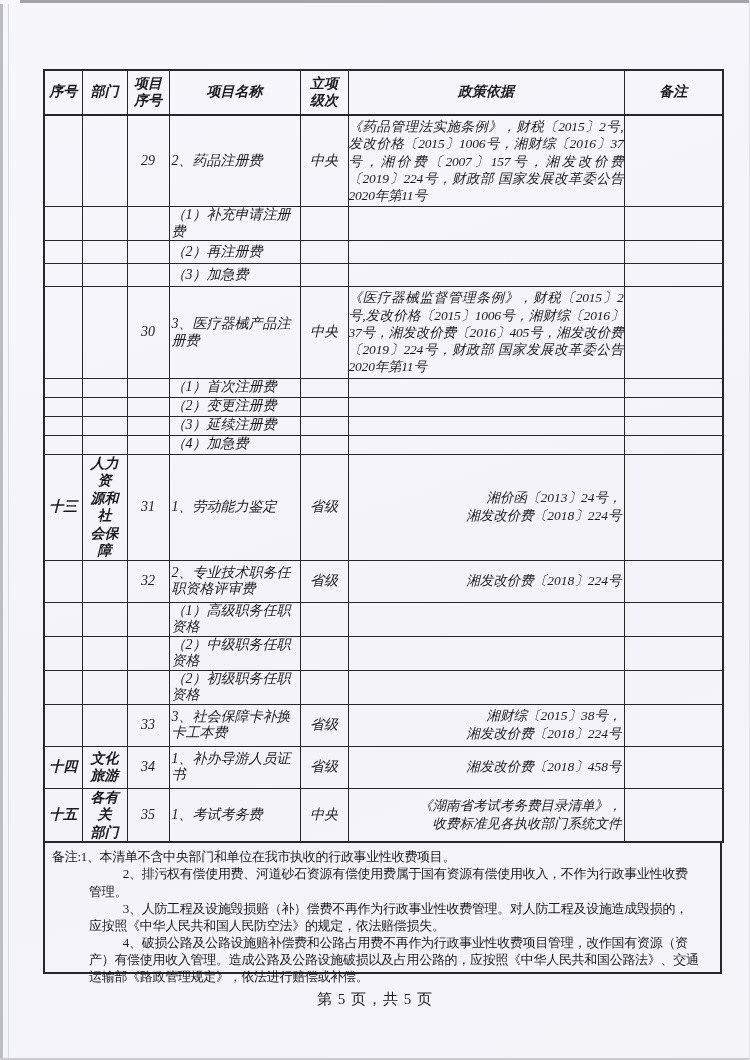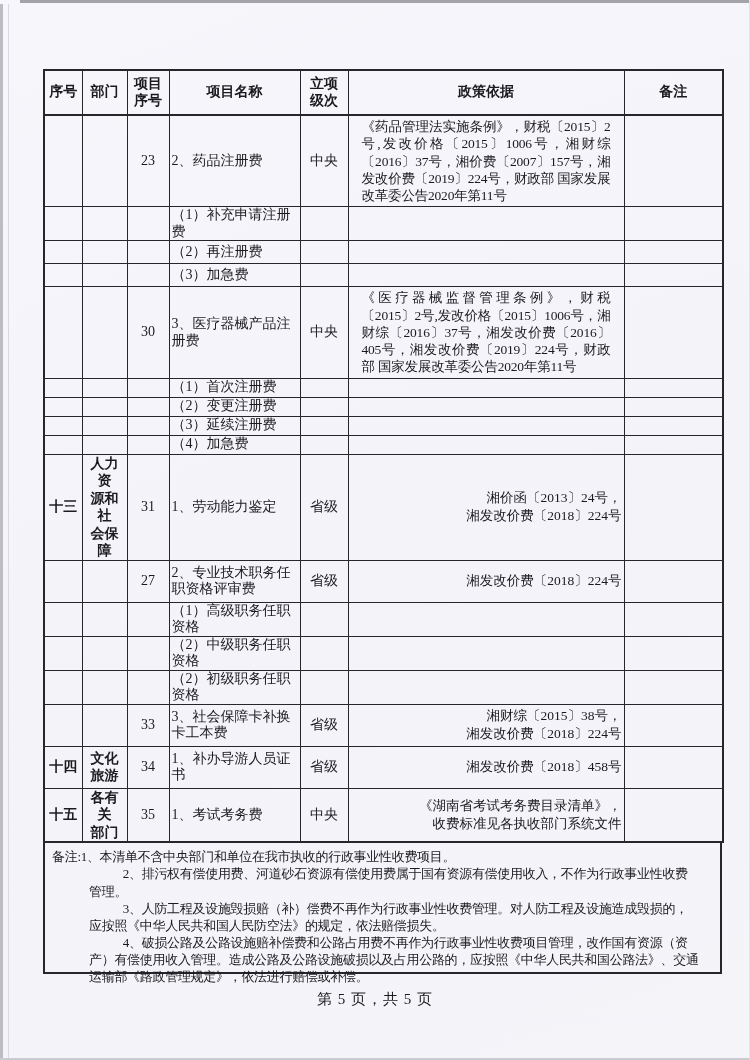--- a/index.html
+++ b/index.html
@@ -29,20 +29,21 @@
     top: 69px;
     width: 679px;
   }
   table.fee {
     width: 679px;
     table-layout: fixed;
     border-collapse: collapse;
     border: 2px solid #26262b;
     font-size: 14px;
     line-height: 1.2;
+    font-style: italic;
   }
   table.fee th, table.fee td {
     border: 1px solid #26262b;
     padding: 0 2px;
     vertical-align: middle;
     overflow: hidden;
   }
   table.fee thead tr { height: 45px; }
   table.fee th {
     font-weight: bold;
@@ -53,21 +54,21 @@
   }
   td.c-seq  { text-align: center; font-weight: bold; }
   td.c-dept { text-align: center; font-weight: bold; white-space: pre-line; line-height: 1.25; padding: 0 1px; }
   td.c-no   { text-align: center; }
   td.c-name { text-align: left; padding: 1px 6px; line-height: 1.18; }
   td.c-lvl  { text-align: center; }
   td.c-pol  { text-align: right; white-space: pre-line; line-height: 1.35; font-size: 13.5px; }
   td.c-pol.just {
     text-align: justify;
     white-space: normal;
-    padding: 2px 13px;
+    padding: 2px 0;
     line-height: 1.28;
     letter-spacing: -0.2px;
   }
   tr.r0 { height: 82px; }
   tr.r1, tr.r2, tr.r3 { height: 23px; }
   tr.r4 { height: 87px; }
   tr.r5, tr.r6, tr.r7, tr.r8 { height: 19px; }
   tr.r9 { height: 60px; }
   tr.r10 { height: 42px; }
   tr.r11, tr.r12, tr.r13 { height: 33px; }
@@ -131,21 +132,21 @@
           <th>立项
 级次</th>
           <th>政策依据</th>
           <th>备注</th>
         </tr>
       </thead>
       <tbody>
         <tr class="r0">
           <td class="c-seq"></td>
           <td class="c-dept"></td>
-          <td class="c-no">23</td>
+          <td class="c-no">29</td>
           <td class="c-name">2、药品注册费</td>
           <td class="c-lvl">中央</td>
           <td class="c-pol just">《药品管理法实施条例》，财税〔2015〕2号,发改价格〔2015〕1006号，湘财综〔2016〕37号，湘价费〔2007〕157号，湘发改价费〔2019〕224号，财政部 国家发展改革委公告2020年第11号</td>
           <td class="c-rem"></td>
         </tr>
         <tr class="r1">
           <td class="c-seq"></td>
           <td class="c-dept"></td>
           <td class="c-no"></td>
           <td class="c-name">（1）补充申请注册费</td>
@@ -224,21 +225,21 @@
           <td class="c-no">31</td>
           <td class="c-name">1、劳动能力鉴定</td>
           <td class="c-lvl">省级</td>
           <td class="c-pol">湘价函〔2013〕24号，
 湘发改价费〔2018〕224号</td>
           <td class="c-rem"></td>
         </tr>
         <tr class="r10">
           <td class="c-seq"></td>
           <td class="c-dept"></td>
-          <td class="c-no">27</td>
+          <td class="c-no">32</td>
           <td class="c-name">2、专业技术职务任职资格评审费</td>
           <td class="c-lvl">省级</td>
           <td class="c-pol">湘发改价费〔2018〕224号</td>
           <td class="c-rem"></td>
         </tr>
         <tr class="r11">
           <td class="c-seq"></td>
           <td class="c-dept"></td>
           <td class="c-no"></td>
           <td class="c-name">（1）高级职务任职资格</td>

